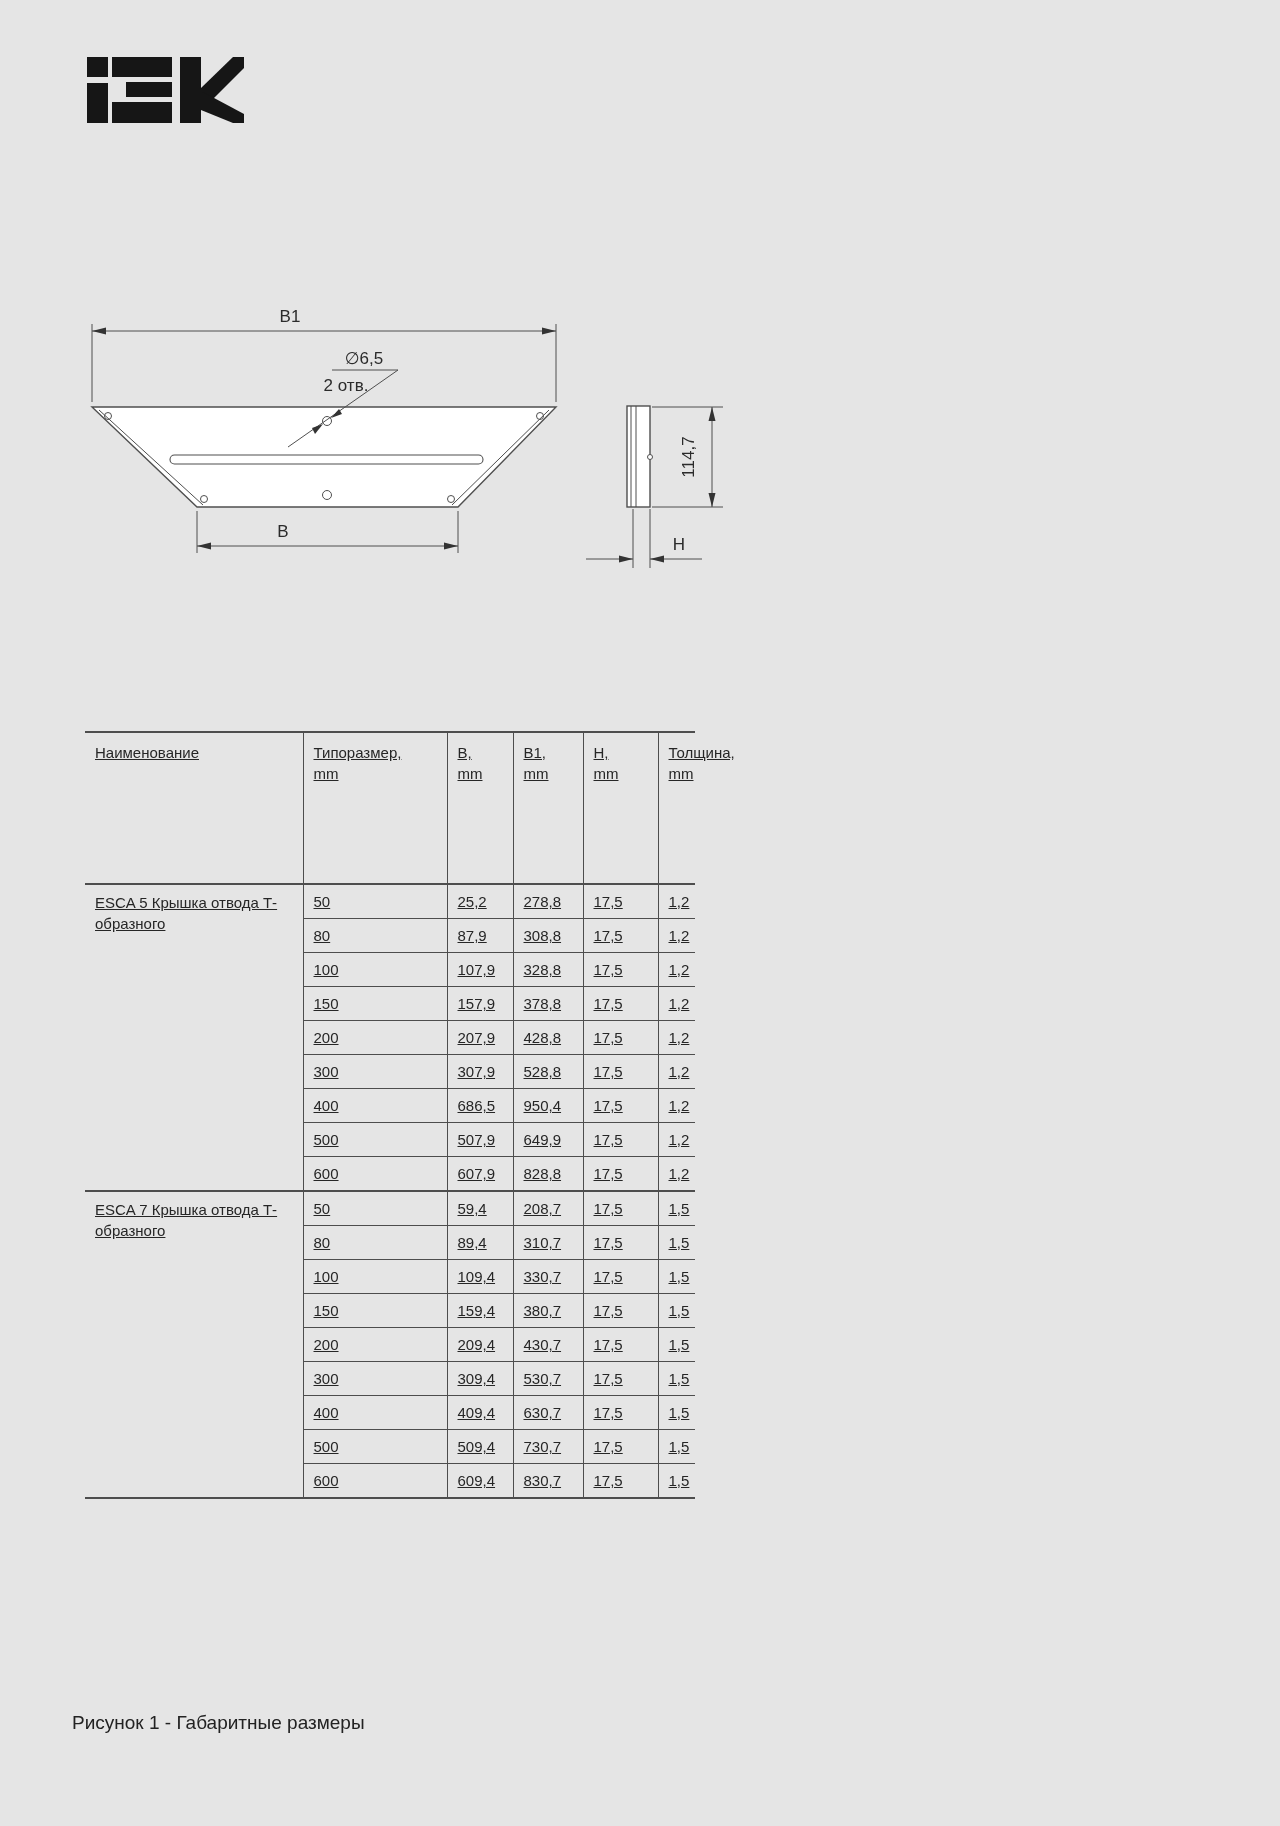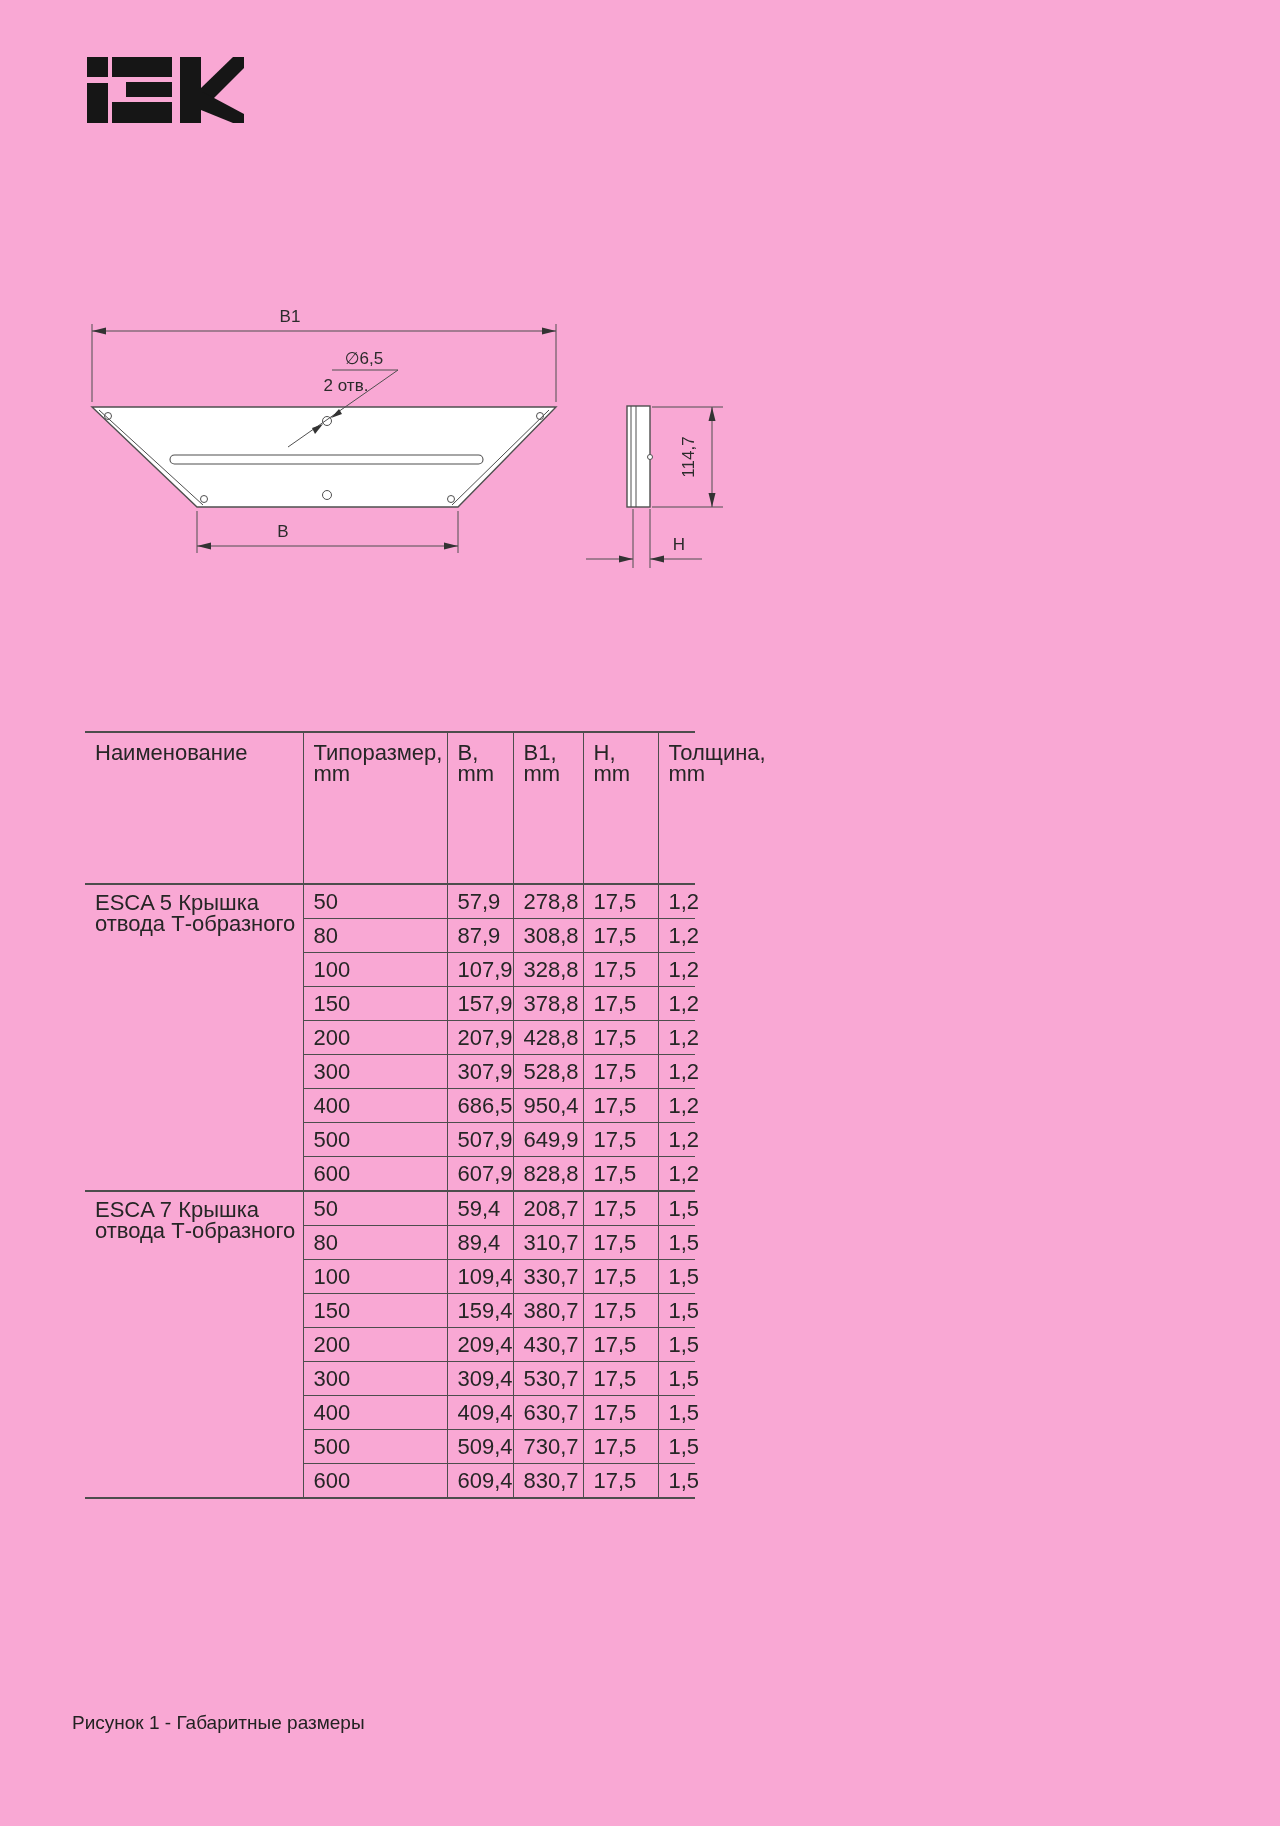--- a/index.html
+++ b/index.html
@@ -1,23 +1,23 @@
 <!DOCTYPE html>
 <html><head>
 <meta charset="utf-8">
 <style>
   html,body{margin:0;padding:0;background:#fff;}
-  .page{position:relative;width:1280px;height:1826px;background:#f9a8d4;overflow:hidden;
+  .page{position:relative;width:1280px;height:1826px;background:#e5e5e5;overflow:hidden;
         font-family:"Liberation Sans",sans-serif;color:#2a2a2a;}
   .logo{position:absolute;left:87px;top:57px;width:157px;height:66px;}
   .drawing{position:absolute;left:0;top:0;width:800px;height:620px;}
   .drawing text{font-family:"Liberation Sans",sans-serif;font-size:17px;fill:#2b2b2b;}
   table.dims{position:absolute;left:85px;top:731px;width:610px;border-collapse:collapse;
-             table-layout:fixed;font-size:22px;color:#262626;
-             border-top:2px solid #4d4d4d;border-bottom:2px solid #4d4d4d;}
+             table-layout:fixed;font-size:15px;color:#262626;
+             border-top:2px solid #4d4d4d;border-bottom:2px solid #4d4d4d;text-decoration:underline;}
   table.dims th{font-weight:normal;text-align:left;vertical-align:top;
                 padding:9px 0 0 10px;height:141px;line-height:21px;
                 border-bottom:2px solid #4d4d4d;}
   table.dims th.vline, table.dims td.v{border-left:1px solid #4d4d4d;}
   table.dims td{height:33px;padding:0 0 0 10px;vertical-align:middle;overflow:visible;}
   table.dims td.name-cell{vertical-align:top;padding-top:7px;line-height:21px;}
   table.dims tr.sep td{border-top:1px solid #4d4d4d;}
   table.dims tr.group2 td{border-top:2px solid #4d4d4d;}
   .nowrap{white-space:nowrap;}
   .caption{position:absolute;left:72px;top:1712px;font-size:19px;color:#222;}
@@ -143,21 +143,21 @@
         <th class="vline">
           <div class="nowrap">Толщина,</div>
             <div>mm</div>
         </th>
       </tr>
     </thead>
     <tbody id="table-body">
         <tr>
           <td rowspan="9" class="name-cell">ESCA 5 Крышка отвода Т-образного</td>
           <td class="v">50</td>
-          <td class="v">57,9</td>
+          <td class="v">25,2</td>
           <td class="v">278,8</td>
           <td class="v">17,5</td>
           <td class="v">1,2</td>
         </tr>
         <tr class="sep">
           <td class="v">80</td>
           <td class="v">87,9</td>
           <td class="v">308,8</td>
           <td class="v">17,5</td>
           <td class="v">1,2</td>

